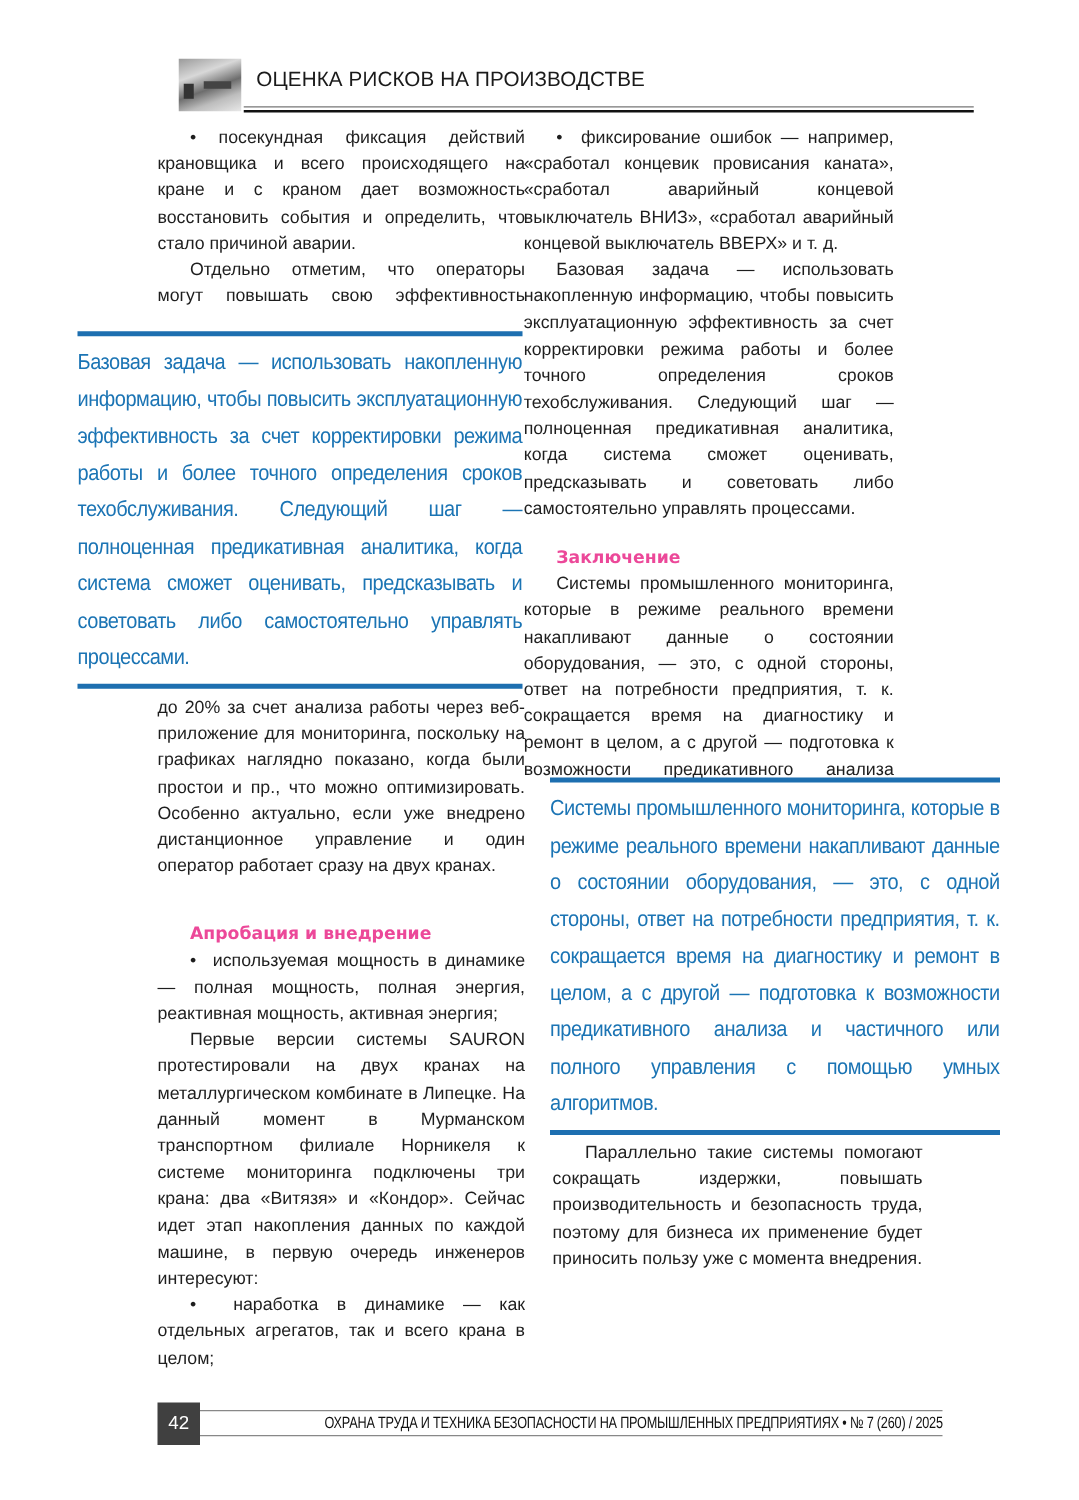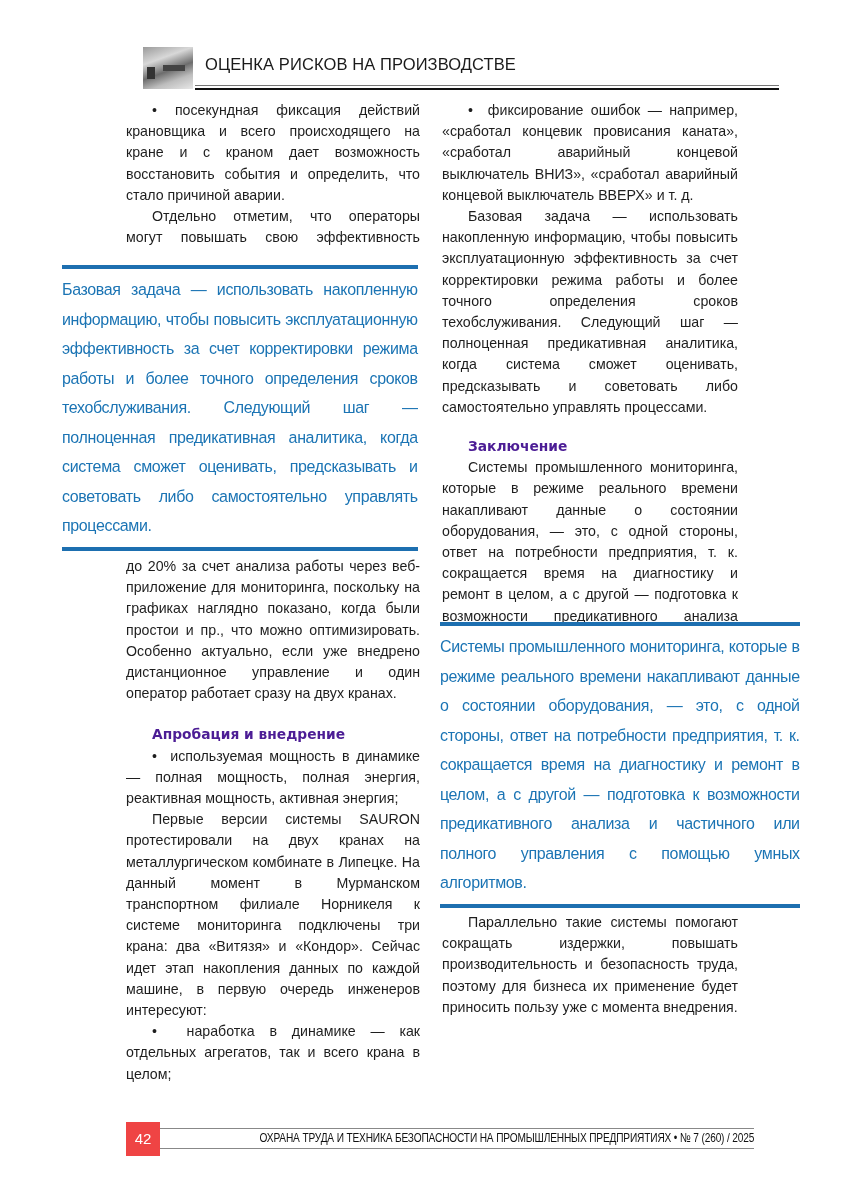--- a/index.html
+++ b/index.html
@@ -12,29 +12,29 @@
   .header-img::after { content: ""; position: absolute; left: 20px; top: 18px; width: 22px; height: 6px; background: #444; }
   .header-title { position: absolute; left: 62px; top: 8px; font-family: "Liberation Sans", sans-serif;
      font-size: 16.5px; letter-spacing: 0.1px; color: #1a1a1a; }
   .header-rule1 { position: absolute; left: 52px; top: 38px; width: 584px; height: 1px; background: #777; }
   .header-rule2 { position: absolute; left: 52px; top: 41px; width: 584px; height: 2px; background: #111; }
 
   .col { position: absolute; font-family: "Liberation Sans", sans-serif; font-size: 14.2px; line-height: 21.2px; color: #1e1e1e; }
   .col p { margin: 0; text-align: justify; }
   .indent { text-indent: 26px; }
   .bullet::before { content: "\2022\00a0\00a0"; }
-  .subhead { font-family: "DejaVu Sans", sans-serif; font-weight: bold; color: #4c1d95; font-size: 13.8px; margin: 10px 0 0 0; padding-left: 26px; }
+  .subhead { font-family: "DejaVu Sans", sans-serif; font-weight: bold; color: #ec4899; font-size: 13.8px; margin: 10px 0 0 0; padding-left: 26px; }
 
   .quote { position: absolute; font-family: "Liberation Sans Narrow", "Liberation Sans", sans-serif; color: #1b74b4;
      font-size: 17.4px; line-height: 29.5px; letter-spacing: -0.4px; }
   .quote .rule { height: 4px; background: #1d6fb0; }
   .quote p { margin: 6px 0 6px 0; text-align: justify; transform: scaleX(0.92); transform-origin: left; width: 108.6%; }
 
   .footer { position: absolute; left: 126px; top: 1122px; width: 628px; height: 34px; }
-  .page-num { position: absolute; left: 0; top: 0; width: 34px; height: 34px; background: #ef4444; color: #fff;
+  .page-num { position: absolute; left: 0; top: 0; width: 34px; height: 34px; background: #404040; color: #fff;
      font-family: "Liberation Sans", sans-serif; font-size: 15px; text-align: center; line-height: 34px; }
   .footer-rule-top { position: absolute; left: 34px; top: 6px; right: 0; height: 1px; background: #888; }
   .footer-rule-bot { position: absolute; left: 34px; top: 26px; right: 0; height: 1px; background: #888; }
   .footer-text { position: absolute; right: 0; top: 8px; font-family: "Liberation Sans", sans-serif; font-size: 13px;
      color: #111; transform: scaleX(0.78); transform-origin: right; white-space: nowrap; letter-spacing: -0.2px; }
 </style>
 </head>
 <body>
 
 <div class="header">
@@ -50,27 +50,27 @@
 </div>
 
 <div class="quote" style="left:62px; top:265px; width:356px;">
   <div class="rule"></div>
   <p>Базовая задача — использовать накопленную информацию, чтобы повысить эксплуатационную эффективность за счет корректировки режима работы и более точного определения сроков техобслуживания. Следующий шаг — полноценная предикативная аналитика, когда система сможет оценивать, предсказывать и советовать либо самостоятельно управлять процессами.</p>
   <div class="rule"></div>
 </div>
 
 <div class="col" style="left:126px; top:556px; width:294px;">
   <p>до 20% за счет анализа работы через веб-приложение для мониторинга, поскольку на графиках наглядно показано, когда были простои и пр., что можно оптимизировать. Особенно актуально, если уже внедрено дистанционное управление и один оператор работает сразу на двух кранах.</p>
-  <div class="subhead" style="margin-top:20px;">Апробация и внедрение</div>
+  <div class="subhead" style="margin-top:33px;">Апробация и внедрение</div>
   <p class="indent bullet">используемая мощность в динамике — полная мощность, полная энергия, реактивная мощность, активная энергия;</p>
   <p class="indent">Первые версии системы SAURON протестировали на двух кранах на металлургическом комбинате в Липецке. На данный момент в Мурманском транспортном филиале Норникеля к системе мониторинга подключены три крана: два «Витязя» и «Кондор». Сейчас идет этап накопления данных по каждой машине, в первую очередь инженеров интересуют:</p>
   <p class="indent bullet">наработка в динамике — как отдельных агрегатов, так и всего крана в целом;</p>
 </div>
 
-<div class="col" style="left:442px; top:100px; width:296px;">
+<div class="col" style="left:419px; top:100px; width:296px;">
   <p class="indent bullet">фиксирование ошибок — например, «сработал концевик провисания каната», «сработал аварийный концевой выключатель ВНИЗ», «сработал аварийный концевой выключатель ВВЕРХ» и т. д.</p>
   <p class="indent">Базовая задача — использовать накопленную информацию, чтобы повысить эксплуатационную эффективность за счет корректировки режима работы и более точного определения сроков техобслуживания. Следующий шаг — полноценная предикативная аналитика, когда система сможет оценивать, предсказывать и советовать либо самостоятельно управлять процессами.</p>
   <div class="subhead" style="margin-top:18px;">Заключение</div>
   <p class="indent" style="text-align-last: justify;">Системы промышленного мониторинга, которые в режиме реального времени накапливают данные о состоянии оборудования, — это, с одной стороны, ответ на потребности предприятия, т. к. сокращается время на диагностику и ремонт в целом, а с другой — подготовка к возможности предикативного анализа</p>
 </div>
 
 <div class="quote" style="left:440px; top:622px; width:360px;">
   <div class="rule"></div>
   <p>Системы промышленного мониторинга, которые в режиме реального времени накапливают данные о состоянии оборудования, — это, с одной стороны, ответ на потребности предприятия, т. к. сокращается время на диагностику и ремонт в целом, а с другой — подготовка к возможности предикативного анализа и частичного или полного управления с помощью умных алгоритмов.</p>
   <div class="rule"></div>

